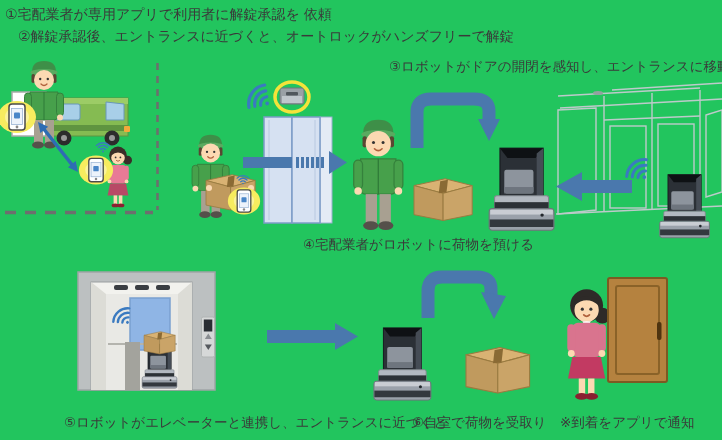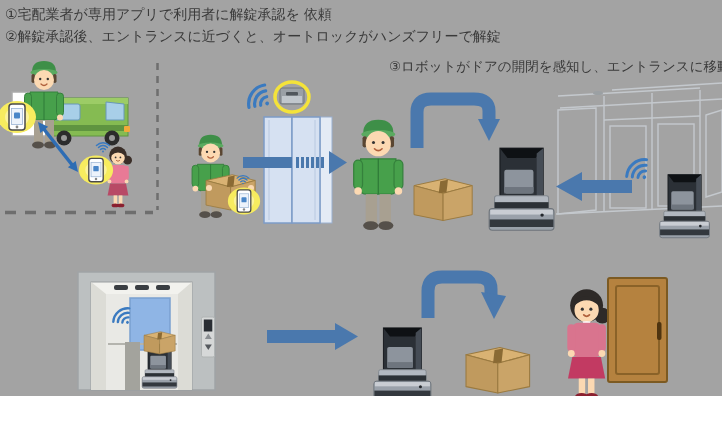--- a/index.html
+++ b/index.html
@@ -1,40 +1,41 @@
 <!DOCTYPE html>
 <html><head>
 <meta charset="utf-8">
 <style>
   html,body{margin:0;padding:0;background:#ffffff;}
   .canvas{
     position:relative;
-    width:722px;height:396px;
-    background:#a3a3a3;
+    width:722px;height:440px;
+    background:#22c55e;
     overflow:hidden;
     font-family:"Liberation Sans","DejaVu Sans",sans-serif;
   }
   .cap{
     position:absolute;
     color:#3a3a3a;
     font-size:13.5px;
     line-height:17px;
     white-space:nowrap;
   }
   .cap.big{font-size:14px;}
   svg.art{position:absolute;left:0;top:0;}
 </style>
 </head>
 <body>
 
 <div class="canvas">
 
   <div class="cap big" style="left:5px;top:6px">①宅配業者が専用アプリで利用者に解錠承認を 依頼</div>
-  <div class="cap big" style="left:5px;top:28px">②解錠承認後、エントランスに近づくと、オートロックがハンズフリーで解錠</div>
+  <div class="cap big" style="left:18px;top:28px">②解錠承認後、エントランスに近づくと、オートロックがハンズフリーで解錠</div>
   <div class="cap" style="left:389px;top:58px">③ロボットがドアの開閉を感知し、エントランスに移動</div>
+  <div class="cap" style="left:303px;top:236px">④宅配業者がロボットに荷物を預ける</div>
   <div class="cap" style="left:64px;top:414px">⑤ロボットがエレベーターと連携し、エントランスに近づくと</div>
   <div class="cap" style="left:412px;top:414px">⑥自室で荷物を受取り　※到着をアプリで通知</div>
 
   <svg class="art" width="722" height="440" viewBox="0 0 722 440">
     <defs>
 
       <g id="wifi">
         <circle cx="0" cy="-1" r="1.8" fill="#3a7ac0"></circle>
         <g fill="none" stroke="#3a7ac0" stroke-width="3" stroke-linecap="round">
           <path d="M -5 -5 A 7 7 0 0 1 5 -5"></path>

